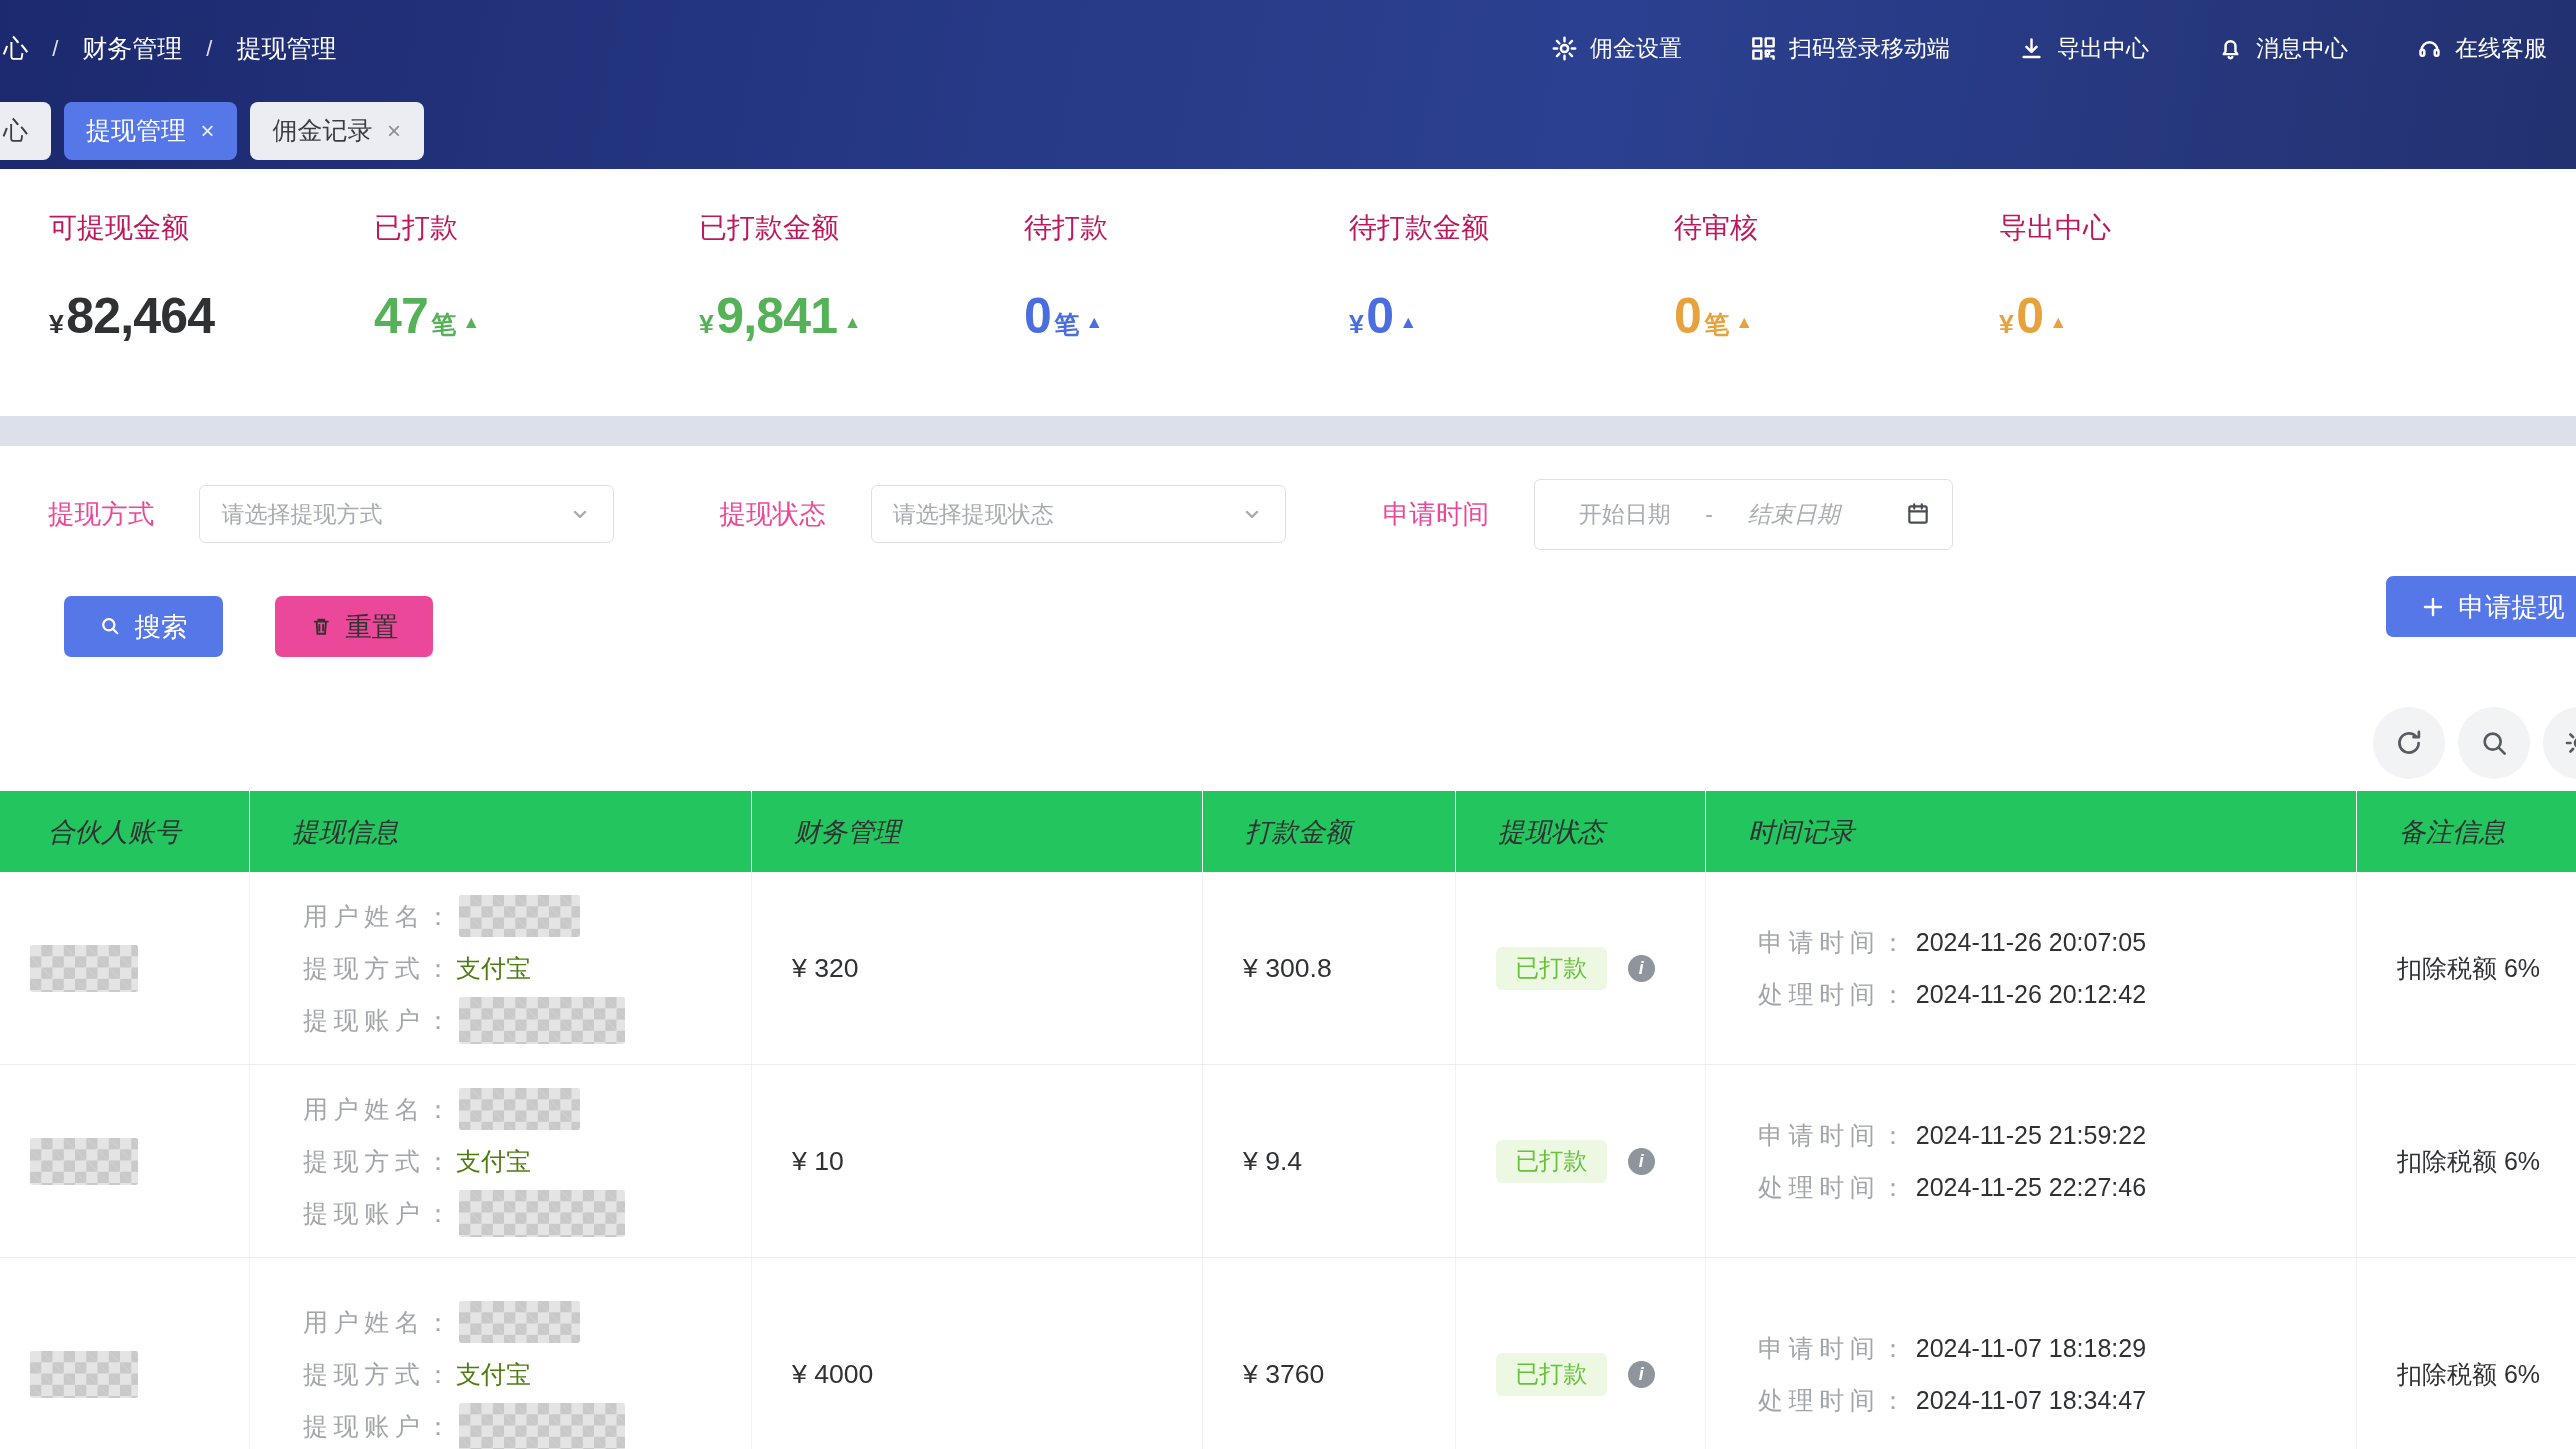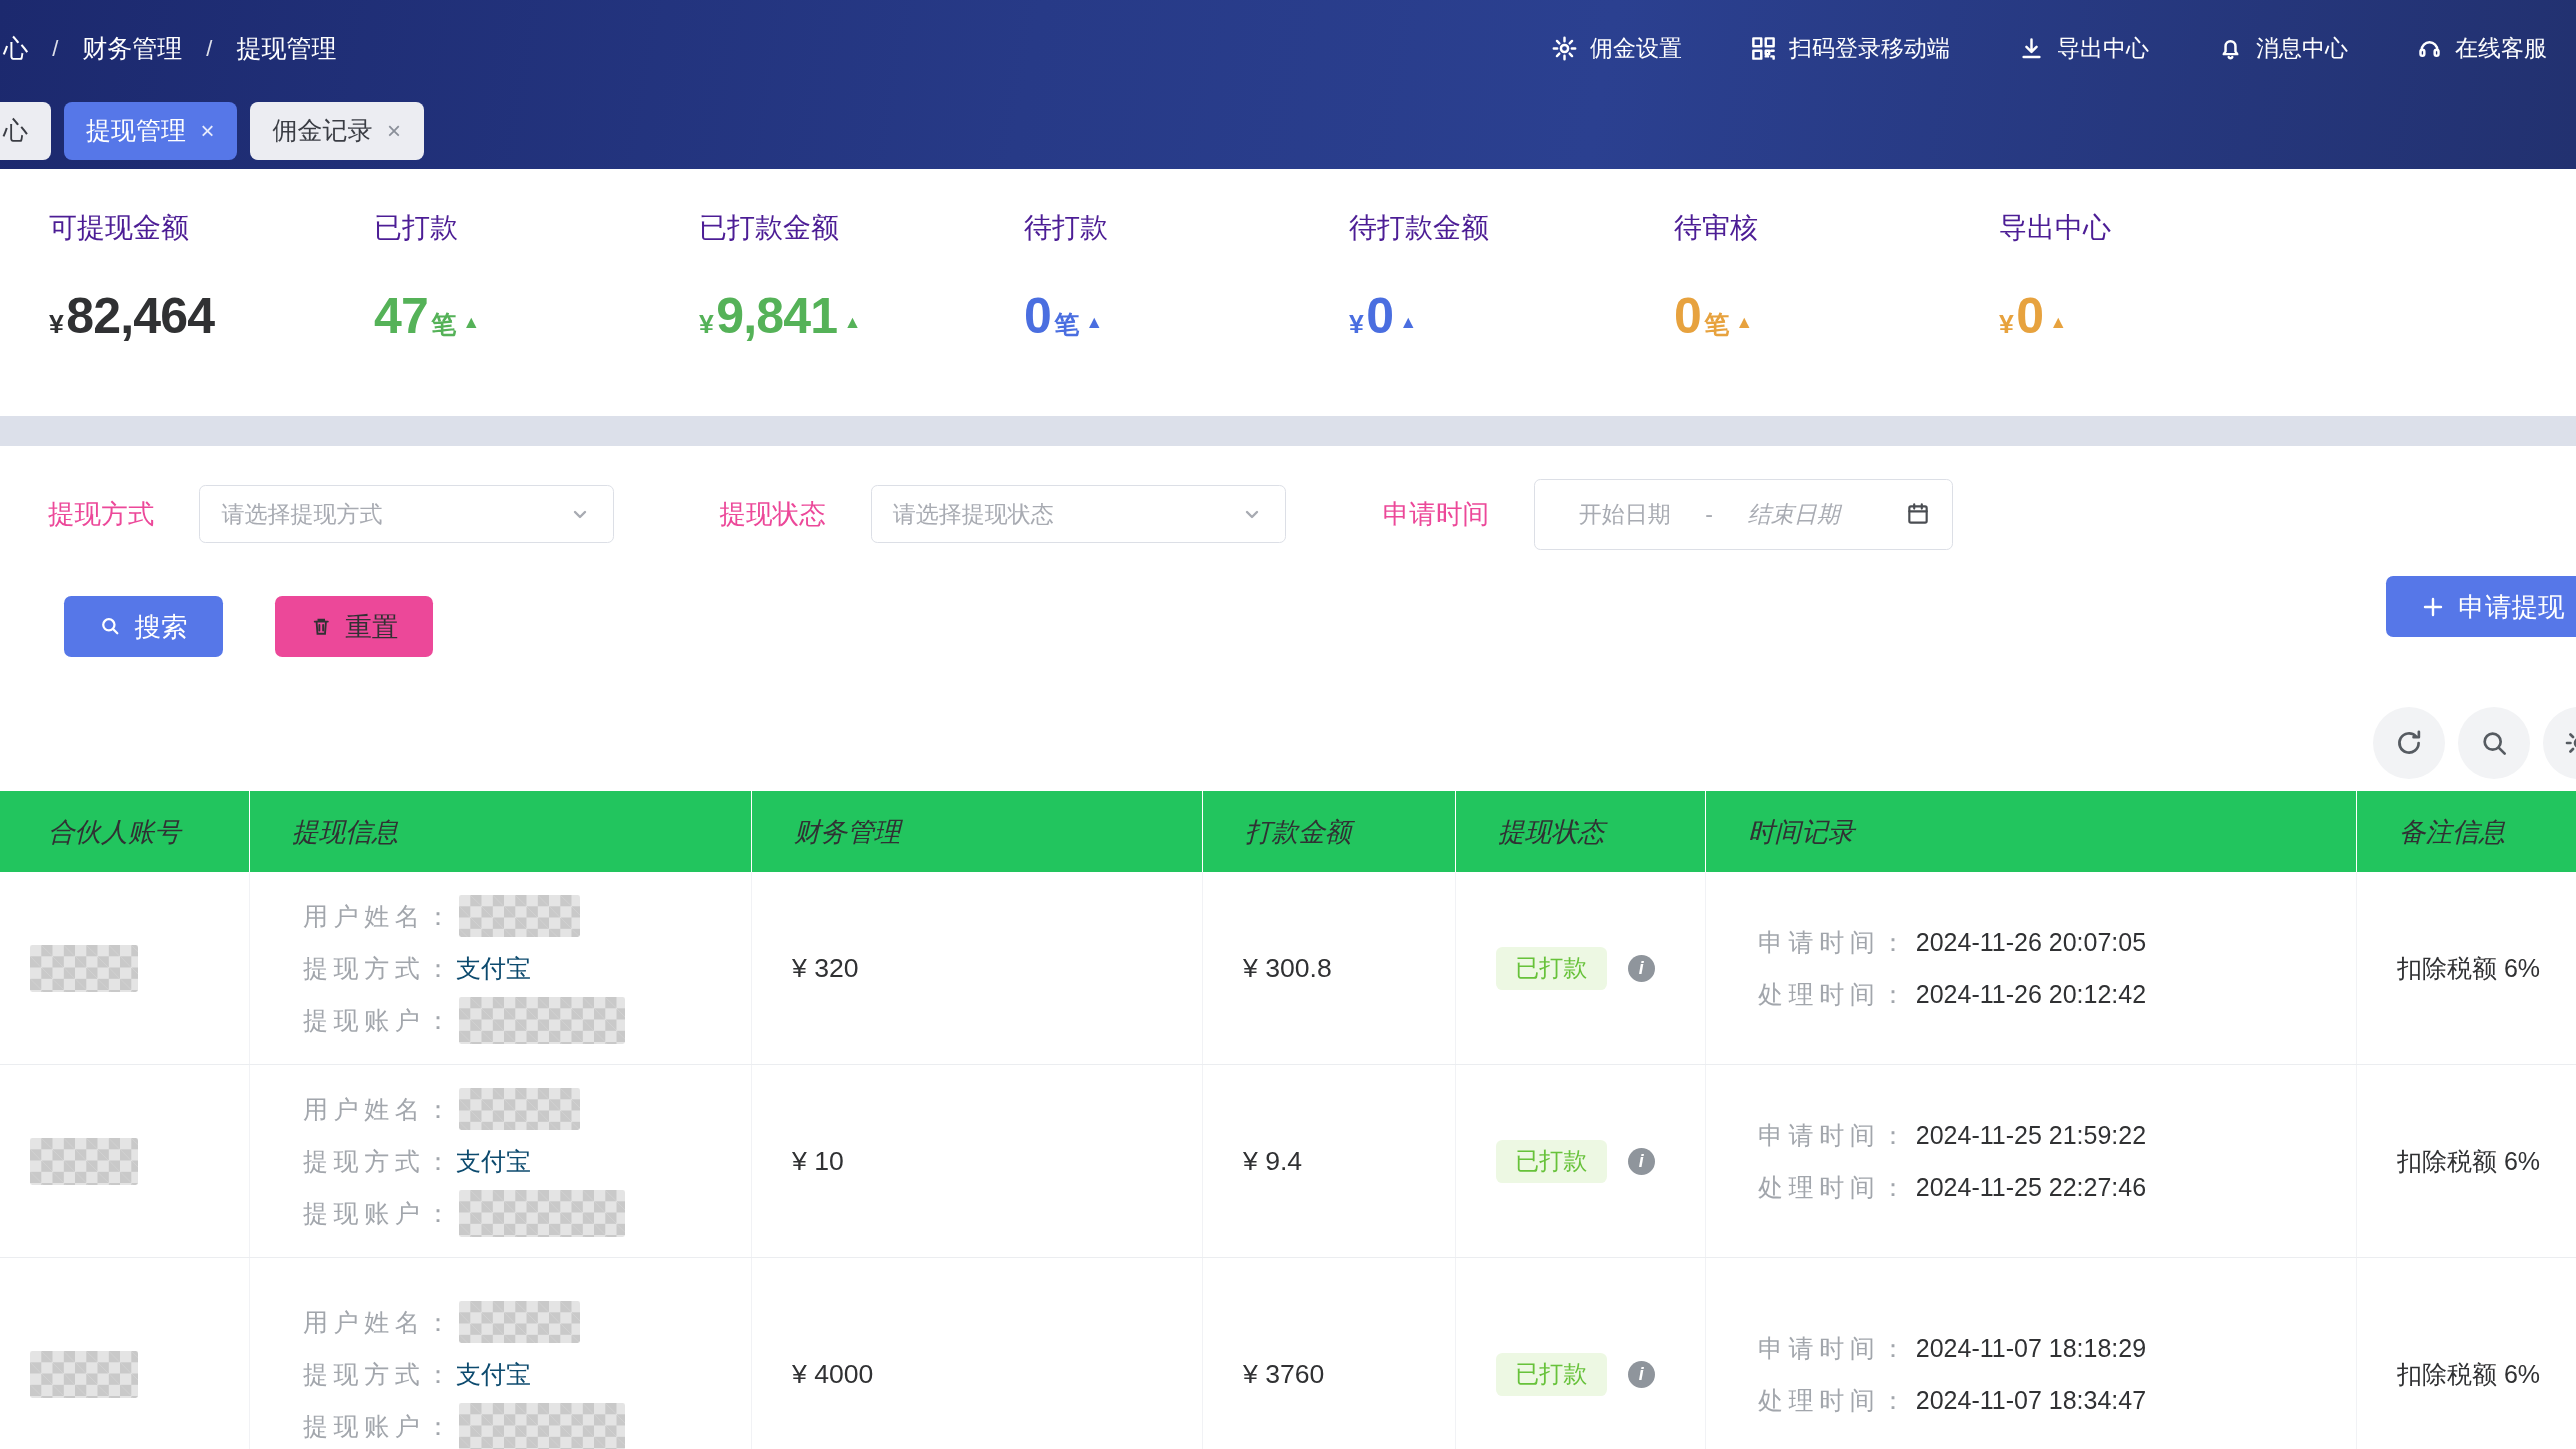--- a/index.html
+++ b/index.html
@@ -26,21 +26,21 @@
   .tab{height:58px;display:flex;align-items:center;gap:14.5px;padding:0 22.5px;border-radius:8px;
        background:#ecedf2;color:#3a3d44;font-size:25px;cursor:pointer;white-space:nowrap;}
   .tab .tab-close{font-size:24px;color:#8a8f99;line-height:1;}
   .tab.active{background:var(--accent);color:#fff;}
   .tab.active .tab-close{color:#e8ecfc;}
   .tab-fragment{margin-left:-24px;border-radius:8px;padding-left:27px;}
 
   
   .stats{display:flex;padding:40px 0 0 49px;height:247px;background:#fff;}
   .stat{width:325px;}
-  .stat-label{font-size:28px;font-weight:500;color:#4c1d95;}
+  .stat-label{font-size:28px;font-weight:500;color:#be185d;}
   .stat-value{margin-top:40px;display:flex;align-items:baseline;font-weight:600;}
   .stat-prefix{font-size:26.6px;margin-right:2.4px;}
   .stat-num{font-size:50px;letter-spacing:-0.8px;}
   .stat-suffix{font-size:25px;margin-left:3.2px;}
   .stat-arrow{font-size:17.7px;margin-left:6.4px;transform:translateY(-4.8px);}
   .tone-dark{color:#303133;} .tone-green{color:var(--success);}
   .tone-blue{color:var(--pending);} .tone-orange{color:var(--warning);}
 
   .band{height:30px;background:var(--band);}
 
@@ -81,21 +81,21 @@
       border-right:1.6px solid #fff;}
   .th:first-child{padding-left:48px;} .th:last-child{border-right:none;}
   .row{border-bottom:0.8px solid #ebedf0;height:193px;}
   .row:last-child{height:233px;}
   .td{border-right:0.8px solid #f1f2f5;display:flex;align-items:center;padding-left:40px;}
   .td:last-child{border-right:none;}
   .td-account{padding-left:30px;}
   .td-info{display:flex;flex-direction:column;justify-content:center;align-items:flex-start;padding-left:53px;}
   .info-line,.time-line{display:flex;align-items:center;height:52px;font-size:25px;}
   .cell-label{color:#a2a6ac;letter-spacing:5.6px;white-space:nowrap;}
-  .info-value{color:#0c4a6e;}
+  .info-value{color:#4d7c0f;}
   .td-amount{font-size:26.6px;color:#303133;}
   .td-status{gap:21px;}
   .badge{display:inline-flex;align-items:center;height:43px;padding:0 19.3px;border-radius:6.4px;
          background:var(--badge-bg);color:var(--badge-text);font-size:24px;}
   .info-icon{width:27px;height:27px;border-radius:50%;background:#8f959c;color:#fff;font-size:17.7px;
              font-weight:bold;display:flex;align-items:center;justify-content:center;cursor:pointer;font-style:italic;}
   .td-time{display:flex;flex-direction:column;justify-content:center;align-items:flex-start;padding-left:52px;}
   .time-value{color:#303133;margin-left:4.8px;font-size:25px;}
   .td-remark{font-size:25px;}
 

